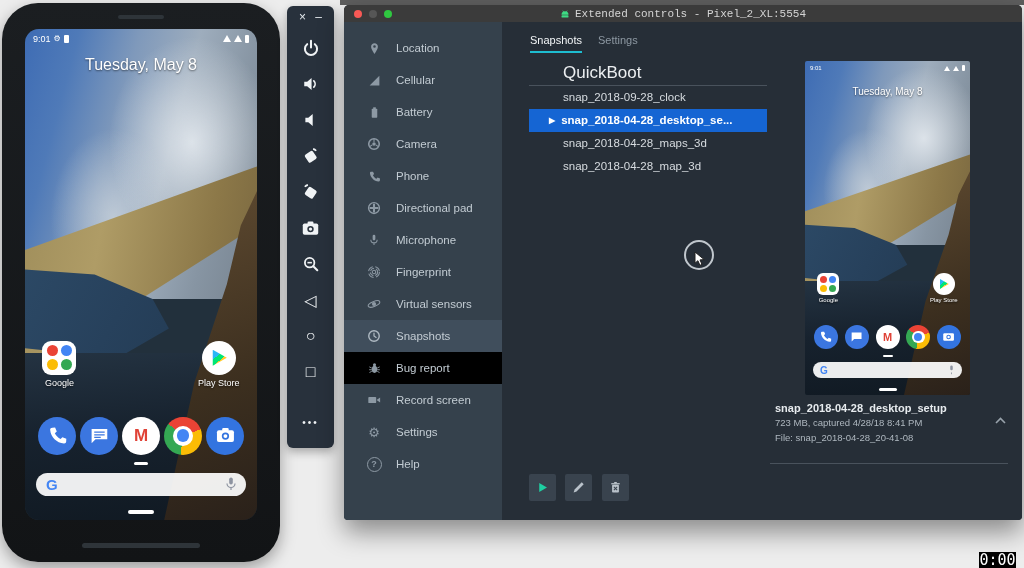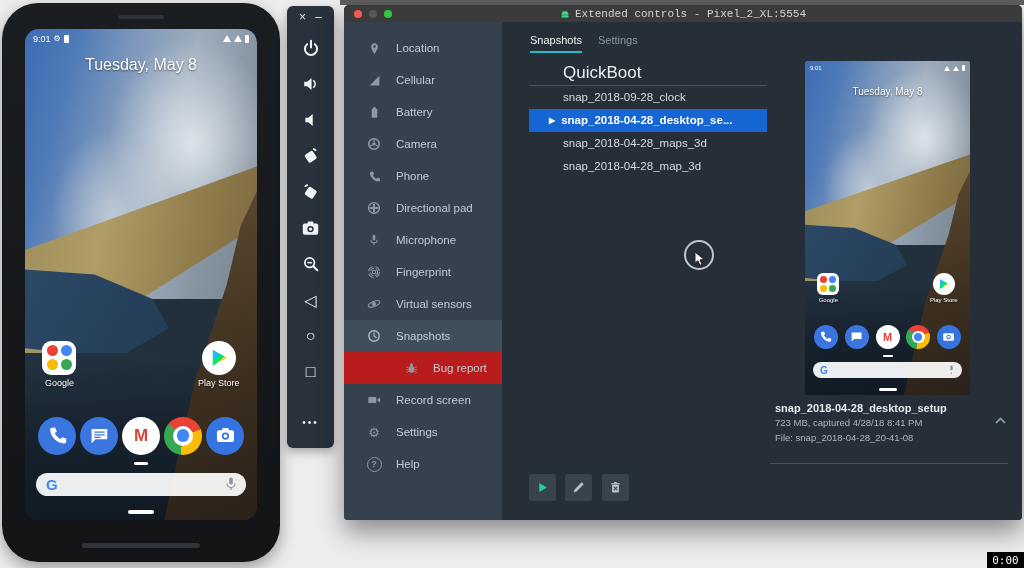--- a/index.html
+++ b/index.html
@@ -112,21 +112,21 @@
   .tl{width:8px;height:8px;border-radius:50%;margin-left:7px;}
   .tl.red{background:#f85955;margin-left:10px;}
   .tl.dim{background:#565656;}
   .tl.green{background:#2fc840;}
   #title-text{position:absolute;left:0;right:0;text-align:center;color:#d4d4d4;font-size:11px;display:flex;align-items:center;justify-content:center;gap:5px;}
 
   #sidebar{position:absolute;left:0;top:17px;bottom:0;width:158px;background:#35414c;padding-top:10px;box-sizing:border-box;}
   .side-item{height:32px;display:flex;align-items:center;color:#c3ccd3;font-size:11.5px;cursor:default;}
   .side-item .sicon{width:16px;height:16px;margin-left:22px;margin-right:14px;display:flex;align-items:center;justify-content:center;color:#8d99a4;font-size:13px;}
   .side-item.sel{background:#404e5c;}
-  .side-item.hl{background:#b91c1c;padding-left:37px;}
+  .side-item.hl{background:#000000;}
   .sicon svg{display:block;}
   .helpcirc{width:13px;height:13px;border:1.4px solid #8d99a4;border-radius:50%;font-size:9px;line-height:13px;text-align:center;color:#8d99a4;font-weight:bold;}
 
   #main{position:absolute;left:158px;top:17px;right:0;bottom:0;background:#262e37;}
   #tabs{position:absolute;left:28px;top:12px;display:flex;gap:16px;}
   .tab{font-size:11px;color:#8d98a2;padding-bottom:5px;cursor:default;}
   .tab.active{color:#f2f5f7;border-bottom:2px solid #1ebdd0;}
 
   #list{position:absolute;left:27px;top:40px;width:238px;}
   #list .lhead{height:22px;line-height:22px;padding-left:34px;font-size:17px;color:#eceff1;}
@@ -147,22 +147,22 @@
              display:flex;align-items:center;justify-content:center;cursor:default;}
   .act{position:absolute;top:452px;width:27px;height:27px;background:#39434e;border-radius:2px;
        display:flex;align-items:center;justify-content:center;cursor:default;}
   #act-play{left:27px;} #act-edit{left:63px;} #act-del{left:100px;}
 
   
   #clickring{left:684px;top:240px;width:26px;height:26px;border:2px solid rgba(210,216,222,.9);border-radius:50%;}
   #cursor{left:694px;top:251px;}
 
   
-  #recbadge{right:0;bottom:0;width:37px;height:16px;background:#000;color:#fff;
-            font-family:"DejaVu Sans Mono",monospace;font-size:11px;display:flex;align-items:center;justify-content:center;}
+  #recbadge{right:8px;bottom:0;width:37px;height:16px;background:#000;color:#fff;
+            font-family:"DejaVu Sans Mono",monospace;font-size:15px;display:flex;align-items:center;justify-content:center;}
 </style>
 </head>
 <body>
 
 <div id="desktop">
 
   <div class="abs" id="top-strip"></div>
 
   <div class="abs" id="phone">
     <div class="abs slit top"></div>

